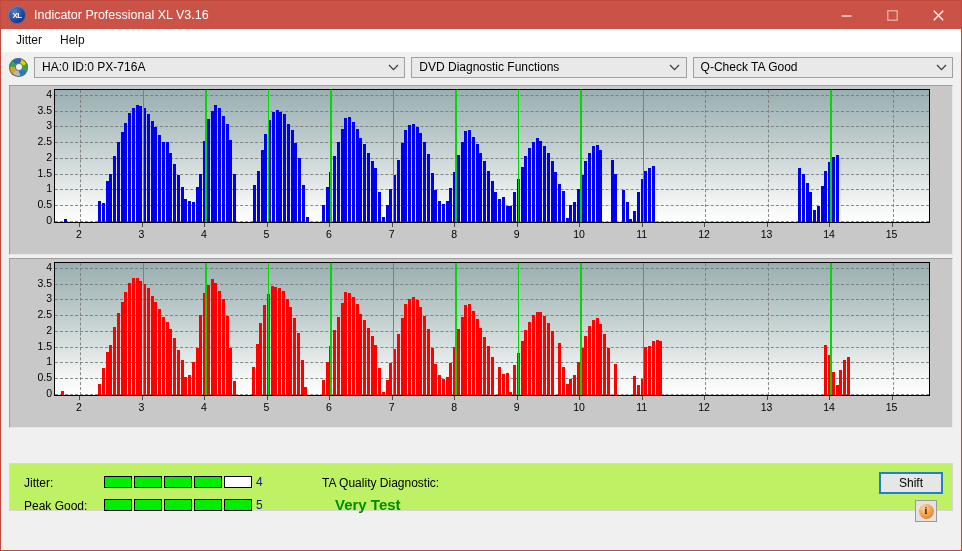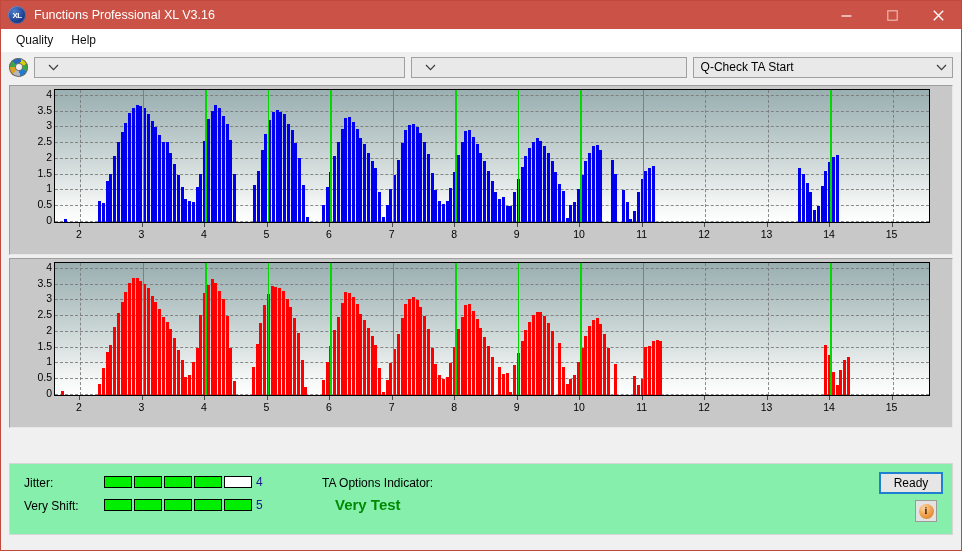--- a/index.html
+++ b/index.html
@@ -161,23 +161,23 @@
   }
   .xlabel{
     position:absolute;top:6px;
     font-size:10.5px;color:#000000;
     transform:translateX(-50%);
     line-height:1;
   }
 
   
   .bottom{
-    position:absolute;left:8px;right:8px;top:462px;height:72px;
+    position:absolute;left:8px;right:8px;top:462px;height:48px;
     border:1px solid #d6d6d6;
-    background:#86efac;
+    background:#bef264;
     box-sizing:border-box;
   }
   .lbl{
     position:absolute;font-size:12px;color:#000000;white-space:nowrap;
   }
   .meter{
     position:absolute;display:flex;gap:2px;
   }
   .seg{
     width:28px;height:12px;
@@ -234,21 +234,21 @@
     font-size:12px;color:#ee2222;padding-left:5px;
   }
 </style>
 </head>
 <body>
 
 <div class="app">
 
   <div class="titlebar">
     <div class="app-icon">XL</div>
-    <div class="title-text">Functions Professional XL V3.16</div>
+    <div class="title-text">Indicator Professional XL V3.16</div>
     <div class="win-controls">
       <div class="win-btn">
         <svg width="11" height="11" viewBox="0 0 11 11">
             <line x1="0.5" y1="6" x2="10.5" y2="6" stroke="#ffffff" stroke-width="1.2"></line>
           </svg>
       </div>
       <div class="win-btn">
         <svg width="11" height="11" viewBox="0 0 11 11">
             <rect x="0.8" y="0.8" width="9.4" height="9.4" fill="none" stroke="#f0c0ba" stroke-width="1.1"></rect>
           </svg>
@@ -256,42 +256,44 @@
       <div class="win-btn">
         <svg width="11" height="11" viewBox="0 0 11 11">
             <line x1="0.8" y1="0.8" x2="10.2" y2="10.2" stroke="#ffffff" stroke-width="1.3"></line>
             <line x1="10.2" y1="0.8" x2="0.8" y2="10.2" stroke="#ffffff" stroke-width="1.3"></line>
           </svg>
       </div>
     </div>
   </div>
 
   <div class="menubar">
-    <div class="menu-item">Quality</div>
+    <div class="menu-item">Jitter</div>
     <div class="menu-item">Help</div>
   </div>
 
   <div class="toolbar">
     <div class="disc-icon"></div>
     <div class="combo" id="combo-drive">
+      <span class="cb-text">HA:0 ID:0  PX-716A</span>
       <span class="cb-arrow">
         <svg width="11" height="7" viewBox="0 0 11 7">
             <polyline points="1,1 5.5,5.6 10,1" fill="none" stroke="#3b3b3b" stroke-width="1.2"></polyline>
           </svg>
       </span>
     </div>
     <div class="combo" id="combo-func">
+      <span class="cb-text">DVD Diagnostic Functions</span>
       <span class="cb-arrow">
         <svg width="11" height="7" viewBox="0 0 11 7">
             <polyline points="1,1 5.5,5.6 10,1" fill="none" stroke="#3b3b3b" stroke-width="1.2"></polyline>
           </svg>
       </span>
     </div>
     <div class="combo" id="combo-test">
-      <span class="cb-text">Q-Check TA Start</span>
+      <span class="cb-text">Q-Check TA Good</span>
       <span class="cb-arrow">
         <svg width="11" height="7" viewBox="0 0 11 7">
             <polyline points="1,1 5.5,5.6 10,1" fill="none" stroke="#3b3b3b" stroke-width="1.2"></polyline>
           </svg>
       </span>
     </div>
   </div>
 
   <div class="chart-wrap">
     <div class="chart-inner" id="chart0">
@@ -753,33 +755,33 @@
     <div class="lbl" style="left:14px;top:12px;">Jitter:</div>
     <div class="meter" id="meter-jitter" style="left:94px;top:12px;">
         <div class="seg on"></div>
         <div class="seg on"></div>
         <div class="seg on"></div>
         <div class="seg on"></div>
         <div class="seg"></div>
       </div>
     <div class="meter-val" style="left:246px;top:11px;">4</div>
 
-    <div class="lbl" style="left:14px;top:35px;">Very Shift:</div>
+    <div class="lbl" style="left:14px;top:35px;">Peak Good:</div>
     <div class="meter" id="meter-peak" style="left:94px;top:35px;">
         <div class="seg on"></div>
         <div class="seg on"></div>
         <div class="seg on"></div>
         <div class="seg on"></div>
         <div class="seg on"></div>
       </div>
     <div class="meter-val" style="left:246px;top:34px;">5</div>
 
-    <div class="lbl" style="left:312px;top:12px;">TA Options Indicator:</div>
+    <div class="lbl" style="left:312px;top:12px;">TA Quality Diagnostic:</div>
     <div class="quality-val" style="left:325px;top:32px;">Very Test</div>
 
-    <div class="start-btn">Ready</div>
+    <div class="start-btn">Shift</div>
     <div class="info-btn">
       <span class="info-ball">i</span>
     </div>
   </div>
 
 
 </div>
 
 </body></html>

